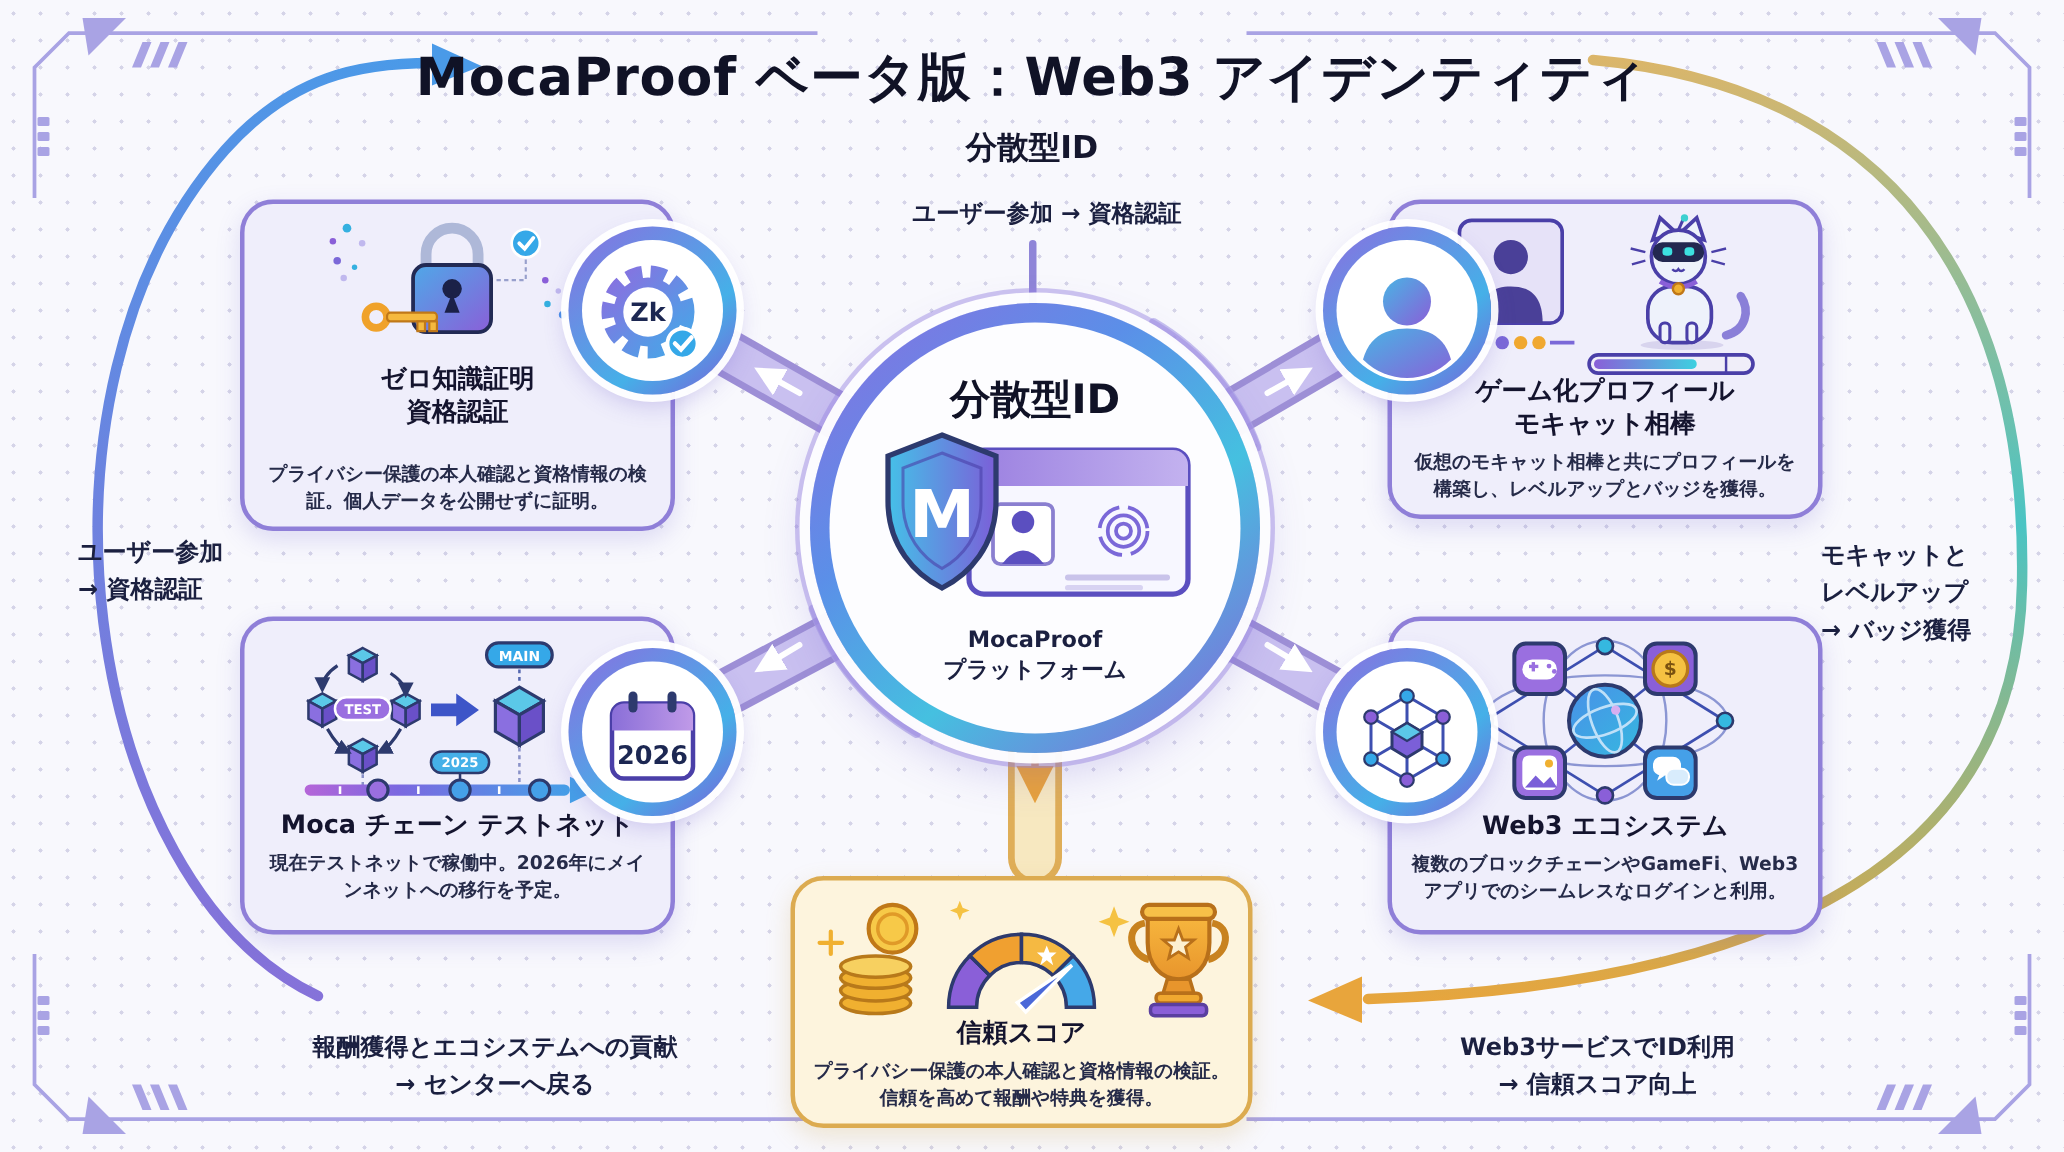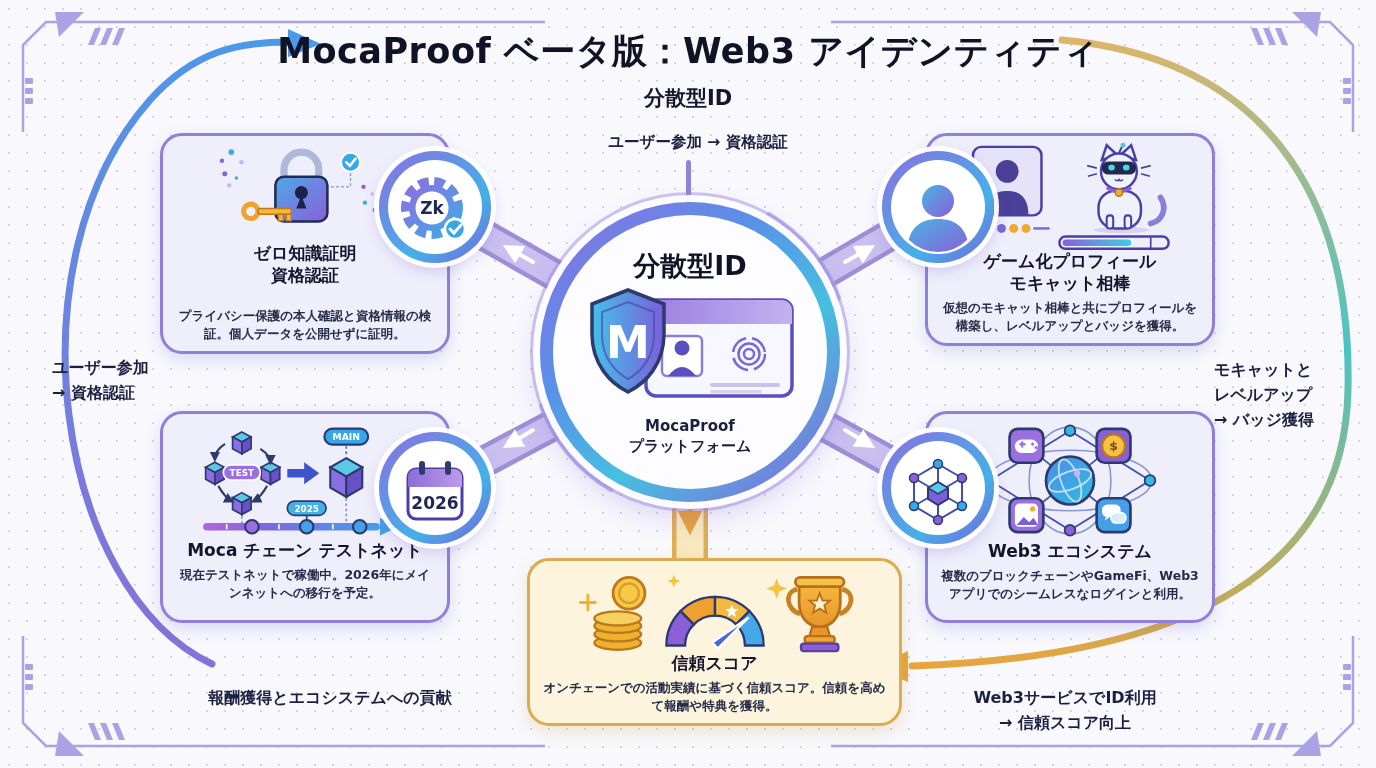--- a/index.html
+++ b/index.html
@@ -488,21 +488,21 @@
         <circle cx="36" cy="68" r="6" fill="#45a0e8"></circle>
           <circle cx="216" cy="68" r="6" fill="#35b8e0"></circle>
       </g>
     </svg>
     <div class="card-title">
         <span>Web3 エコシステム</span>
       </div>
     <div class="card-body">複数のブロックチェーンやGameFi、Web3アプリでのシームレスなログインと利用。</div>
   </div>
 
-  <div class="card card-gold" style="left:527px;top:558px;width:375px;height:168px;z-index:3;">
+  <div class="card card-gold" style="left:527px;top:584px;width:308px;height:168px;z-index:3;">
     <svg class="illo" width="290" height="86" viewBox="0 0 300 92">
       <defs>
           <linearGradient id="tg" x1="0" y1="0" x2="0" y2="1">
             <stop offset="0" stop-color="#f7b73e"></stop>
             <stop offset="1" stop-color="#e8952c"></stop>
           </linearGradient>
         </defs>
       <g>
         <path d="M14 30 v16 M6 38 h16" stroke="#f0b030" stroke-width="3" stroke-linecap="round"></path>
         <circle cx="58" cy="28" r="17" fill="#f7c948" stroke="#c07818" stroke-width="3"></circle>
@@ -529,33 +529,34 @@
         <rect x="236" y="11" width="52" height="10" rx="5" fill="#f7c048" stroke="#b8701a" stroke-width="3"></rect>
         <polygon points="262,28 265,36 273,36 267,41 269,49 262,44.5 255,49 257,41 251,36 259,36" fill="#fdf0d0" stroke="#b8701a" stroke-width="2"></polygon>
         <path d="M254 64 h16 l3 10 h-22 Z" fill="#e8952c" stroke="#b8701a" stroke-width="2.5"></path>
         <rect x="246" y="74" width="32" height="7" rx="3" fill="#f0a830" stroke="#b8701a" stroke-width="2.5"></rect>
         <rect x="242" y="82" width="40" height="8" rx="3" fill="#8a5fd8" stroke="#5a3fa0" stroke-width="2.5"></rect>
       </g>
     </svg>
     <div class="card-title">
         <span>信頼スコア</span>
       </div>
-    <div class="card-body">オンチェーンでの活動実績に基づく信頼スコア。信頼を高めて報酬や特典を獲得。</div>
+    <div class="card-body">プライバシー保護の本人確認と資格情報の検証。信頼を高めて報酬や特典を獲得。</div>
   </div>
 
   <div class="side-label" style="left:52px;top:356px;">
     <span>ユーザー参加</span>
       <span>→ 資格認証</span>
   </div>
   <div class="side-label" style="left:1214px;top:358px;">
     <span>モキャットと</span>
       <span>レベルアップ</span>
       <span>→ バッジ獲得</span>
   </div>
   <div class="side-label center" style="left:175px;top:686px;width:310px;">
     <span>報酬獲得とエコシステムへの貢献</span>
+      <span>→ センターへ戻る</span>
   </div>
   <div class="side-label center" style="left:930px;top:686px;width:270px;">
     <span>Web3サービスでID利用</span>
       <span>→ 信頼スコア向上</span>
   </div>
 
 </div>
 
 </body></html>

